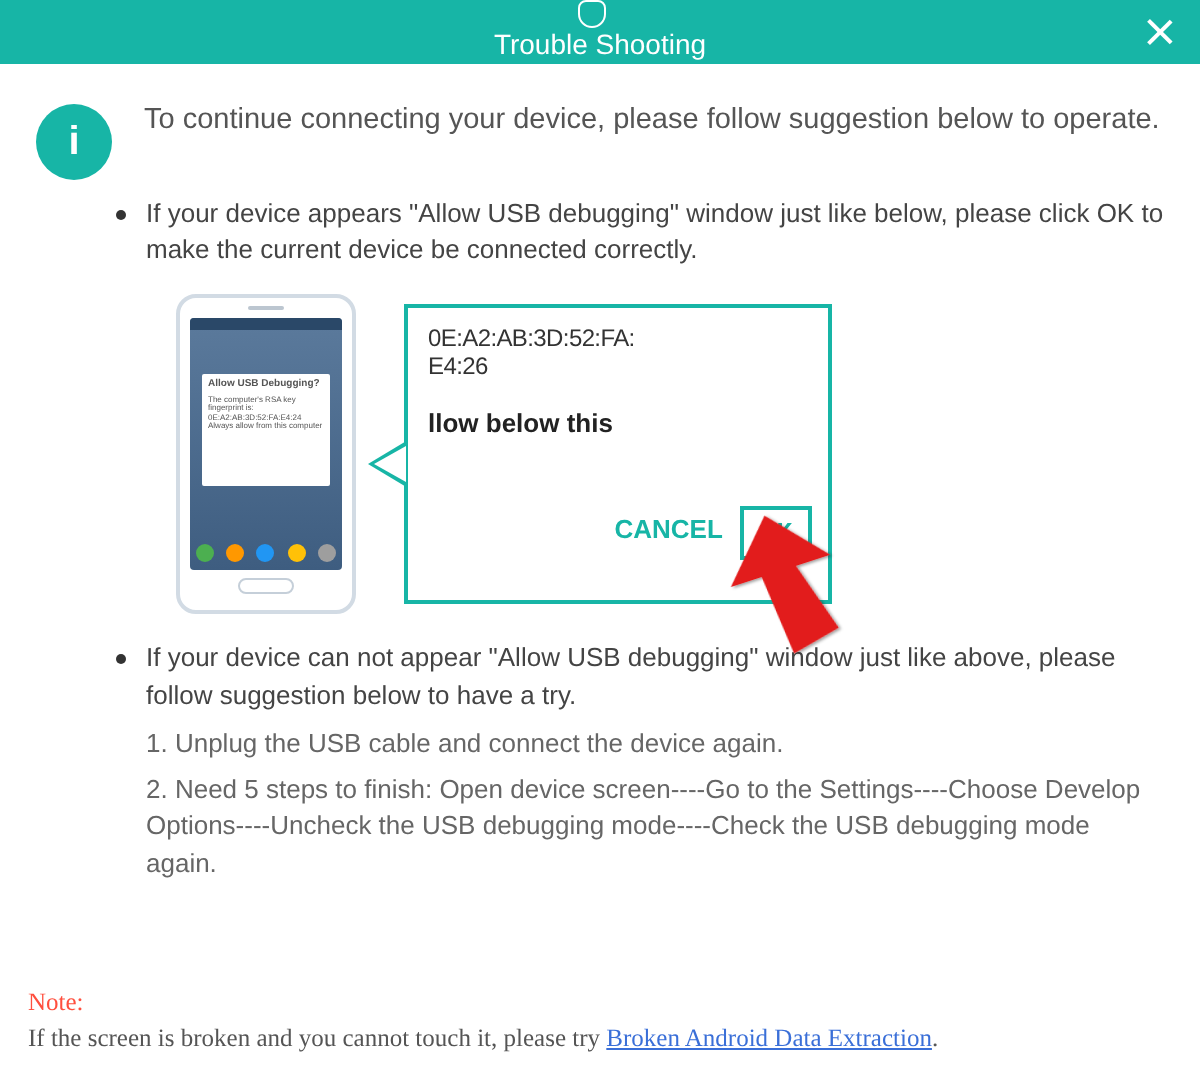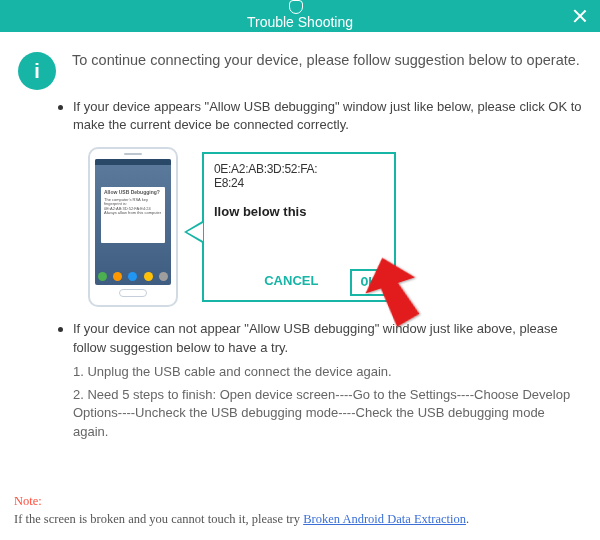--- a/index.html
+++ b/index.html
@@ -29,24 +29,24 @@
   .phone-top .spk { width: 18px; height: 2px; background: #bcc6d0; border-radius: 2px; }
   .phone-screen { margin: 0 5px; height: 126px; background: linear-gradient(#5b7a9c,#3e5d80); border-radius: 2px; position: relative; overflow: hidden; }
   .phone-bar { position:absolute; top:0; left:0; right:0; height:6px; background:#2a4868; }
   .phone-dialog { position:absolute; top:28px; left:6px; right:6px; height:56px; background:#fff; border-radius:1px; padding:3px; font-size:4px; color:#555; line-height:1.1; }
   .phone-dialog .hdr { font-size:5px; font-weight:bold; margin-bottom:2px; }
   .phone-icons { position:absolute; bottom:4px; left:0; right:0; display:flex; justify-content:space-around; }
   .phone-icons span { width:9px; height:9px; border-radius:50%; }
   .ci1{background:#4caf50}.ci2{background:#ff9800}.ci3{background:#2196f3}.ci4{background:#ffc107}.ci5{background:#9e9e9e}
   .phone-home { width:28px; height:8px; border:1.5px solid #c5cfd9; border-radius:5px; margin:4px auto 0; }
 
-  .callout { position: relative; width: 194px; height: 150px; background: #fff; border: 2px solid #17b5a6; margin-left: 24px; padding: 8px 10px; font-size: 13px; }
+  .callout { position: relative; width: 214px; height: 150px; background: #fff; border: 2px solid #17b5a6; margin-left: 24px; padding: 8px 10px; font-size: 13px; }
   .callout .mac { font-size: 12px; color: #333; letter-spacing: -0.3px; }
   .callout .mid { margin-top: 14px; font-size: 13px; font-weight: bold; color: #222; }
-  .callout .btns { position: absolute; bottom: 4px; right: 8px; display:flex; gap:24px; }
+  .callout .btns { position: absolute; bottom: 20px; right: 8px; display:flex; gap:1px; }
   .callout .btn-txt { font-size: 13px; font-weight: bold; color: #17b5a6; padding: 4px 8px; }
   .callout .btn-ok { border: 2px solid #17b5a6; font-family: Liberation Mono, monospace; }
   .callout-pointer { position:absolute; left:-20px; top:66px; width:0; height:0; border-top:12px solid transparent; border-bottom:12px solid transparent; border-right:20px solid #17b5a6; }
   .callout-pointer::after{ content:""; position:absolute; left:3px; top:-9px; width:0; height:0; border-top:9px solid transparent; border-bottom:9px solid transparent; border-right:16px solid #fff; }
 
   .arrow-wrap { position: absolute; left: 270px; top: 105px; width: 90px; height: 90px; }
 
   .ordered { margin-left: 15px; margin-top: 4px; font-size: 13px; color: #666; line-height: 1.45; }
 
   .footer { position: absolute; bottom: 12px; left: 14px; right: 14px; font-size: 12.5px; color: #555; line-height: 1.4; font-family: Liberation Serif, serif; }
@@ -92,21 +92,21 @@
               <span class="ci4"></span>
               <span class="ci5"></span>
             </div>
         </div>
         <div class="phone-home"></div>
       </div>
 
       <div class="callout">
         <span class="callout-pointer"></span>
         <div class="mac">0E:A2:AB:3D:52:FA:</div>
-        <div class="mac">E8:24</div>
+        <div class="mac">E4:26</div>
         <div class="mid">llow below this</div>
         <div class="btns">
           <span class="btn-txt">CANCEL</span>
           <span class="btn-txt btn-ok">OK</span>
         </div>
       </div>
 
       <div class="arrow-wrap">
         <svg viewBox="0 0 100 100" width="90" height="90">
           <defs>

